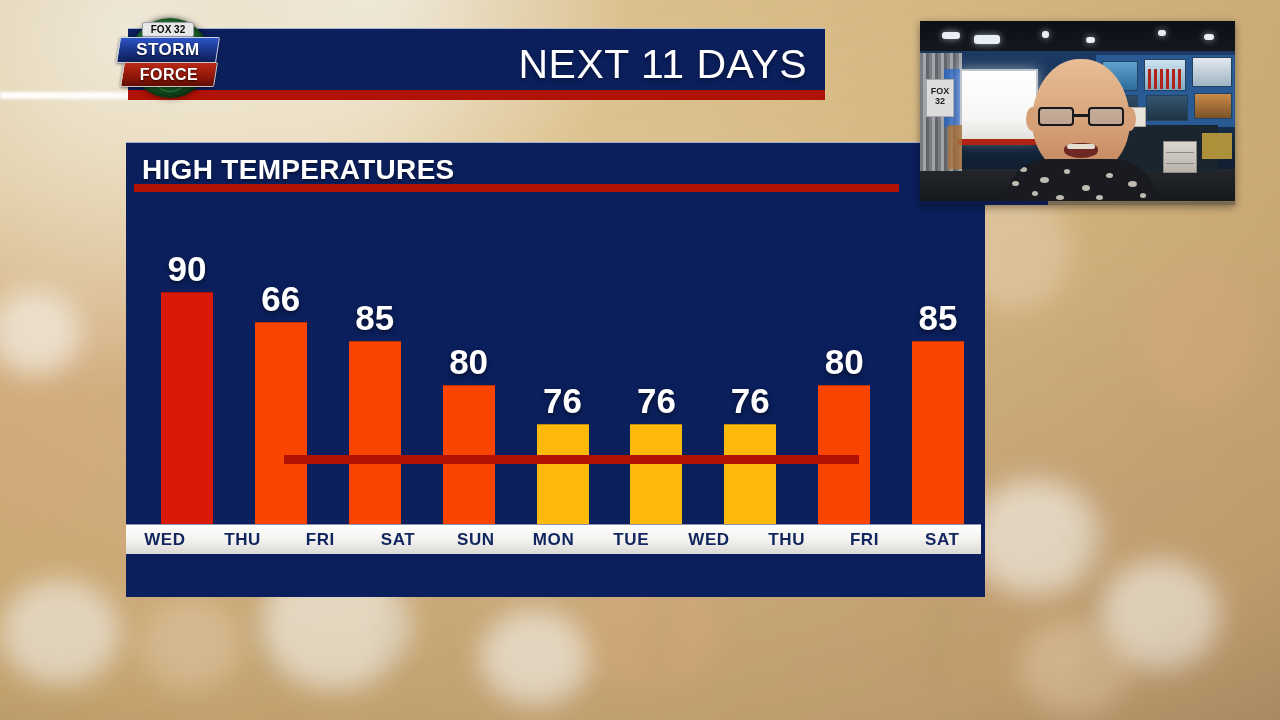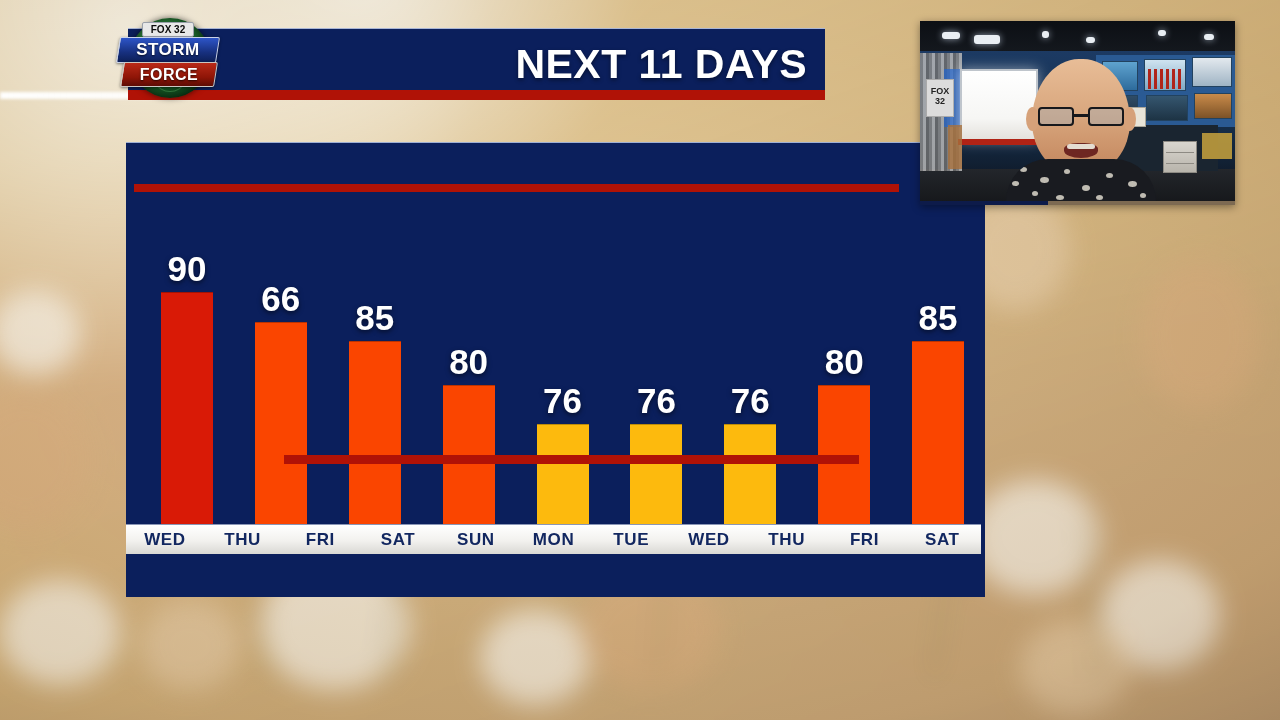--- a/index.html
+++ b/index.html
@@ -40,21 +40,21 @@
   
   #header-band { position:absolute; left:128px; top:28px; width:697px; height:72px; }
   #header-navy {
     position:absolute; left:0; top:0; width:100%; height:62px;
     background:#0b1f5c;
     border-top:1px solid #a9b6d6;
   }
   #header-red { position:absolute; left:0; top:62px; width:100%; height:10px; background:#b01206; }
   #header-title {
     position:absolute; right:18px; top:50%; transform:translateY(-50%);
-    color:#ffffff; font-size:41px; font-weight:bold; letter-spacing:0.5px;
+    color:#ffffff; font-size:41px; font-weight:normal; letter-spacing:0.5px;
     font-family:"Liberation Sans", sans-serif;
     text-shadow:0 2px 4px rgba(0,0,0,0.45);
     white-space:nowrap;
   }
 
   
   #logo { position:absolute; left:112px; top:14px; width:112px; height:92px; }
   #logo-globe {
     position:absolute; left:18px; top:4px; width:80px; height:80px; border-radius:50%;
     background:
@@ -273,20 +273,21 @@
   <div id="logo-storm">
     <span>STORM</span>
   </div>
   <div id="logo-force">
     <span>FORCE</span>
   </div>
 </div>
 
 <div id="panel">
   <div id="panel-bg"></div>
+  <div id="panel-title">HIGH TEMPERATURES</div>
   <div id="panel-rule"></div>
 
   <div id="plot">
     <div id="bars">
         <div class="bar-col">
           <div class="bar-val" style="bottom: 238px;">90</div>
           <div class="bar-rect" style="height: 232px; background: rgb(217, 26, 6);"></div>
         </div>
         <div class="bar-col">
           <div class="bar-val" style="bottom: 208px;">66</div>

